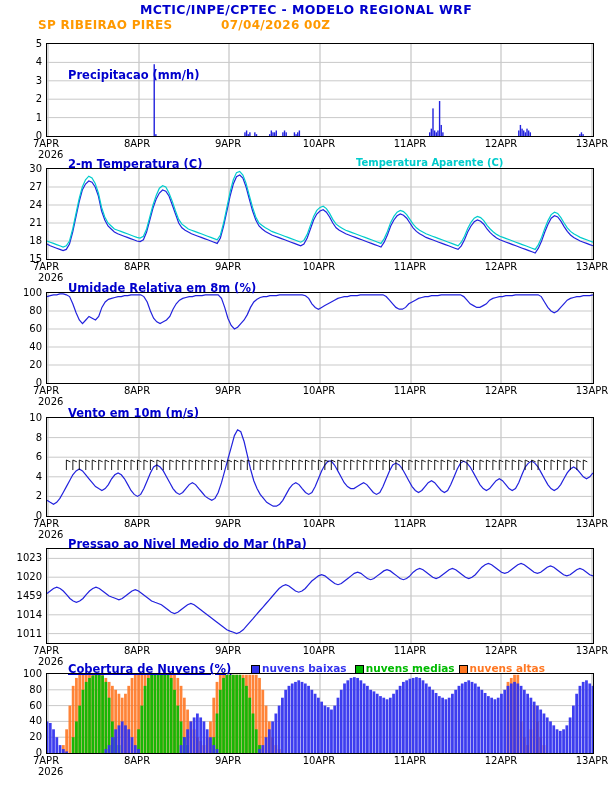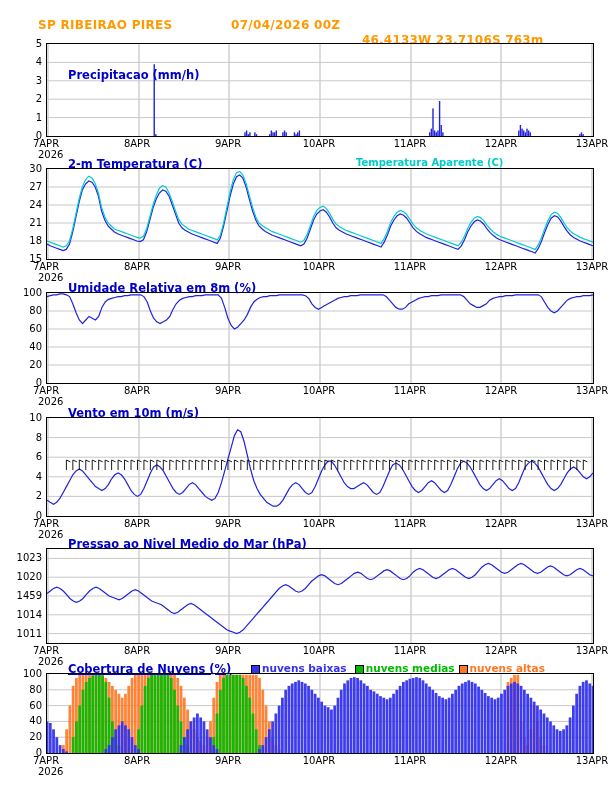--- a/index.html
+++ b/index.html
@@ -18,23 +18,23 @@
   .xtick2{position:absolute;color:#000;font-size:10px;white-space:nowrap;}
 
   svg{display:block;}
   .legend-item{position:absolute;font-size:10.5px;font-weight:bold;white-space:nowrap;}
   .legend-box{display:inline-block;width:7px;height:7px;border:1px solid #000;margin-right:2px;vertical-align:middle;}
 </style>
 </head>
 <body>
 
 <div id="page">
+  <div class="hdr" style="top:2px;">MCTIC/INPE/CPTEC - MODELO REGIONAL WRF</div>
   <div class="subhdr" style="top:18px;left:38px;">SP RIBEIRAO PIRES</div>
-  <div class="subhdr" style="top:18px;left:231px;">07/04/2026 00Z</div>
-  <div class="coord" style="top:33px;left:362px;">46.4133W 23.7106S 763m</div>
+  <div class="subhdr" style="top:18px;left:221px;">07/04/2026 00Z</div>
 
   <div id="charts">
       <div class="panel" style="top:43px;height:94px;">
         <svg width="546" height="92">
           <line x1="1" x2="1" y1="0" y2="92" stroke="#b9b9b9" stroke-width="1"></line>
           <line x1="92" x2="92" y1="0" y2="92" stroke="#b9b9b9" stroke-width="1"></line>
           <line x1="182" x2="182" y1="0" y2="92" stroke="#b9b9b9" stroke-width="1"></line>
           <line x1="273" x2="273" y1="0" y2="92" stroke="#b9b9b9" stroke-width="1"></line>
           <line x1="364" x2="364" y1="0" y2="92" stroke="#b9b9b9" stroke-width="1"></line>
           <line x1="454" x2="454" y1="0" y2="92" stroke="#b9b9b9" stroke-width="1"></line>

